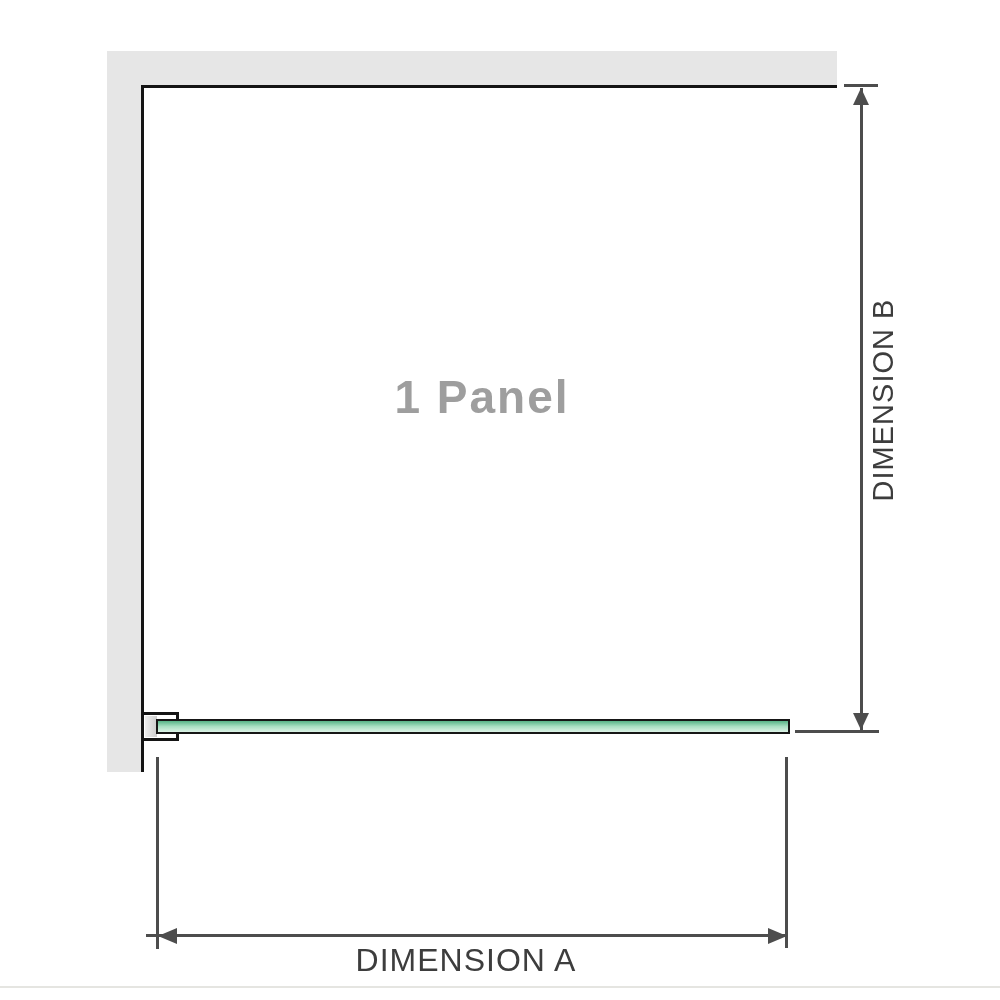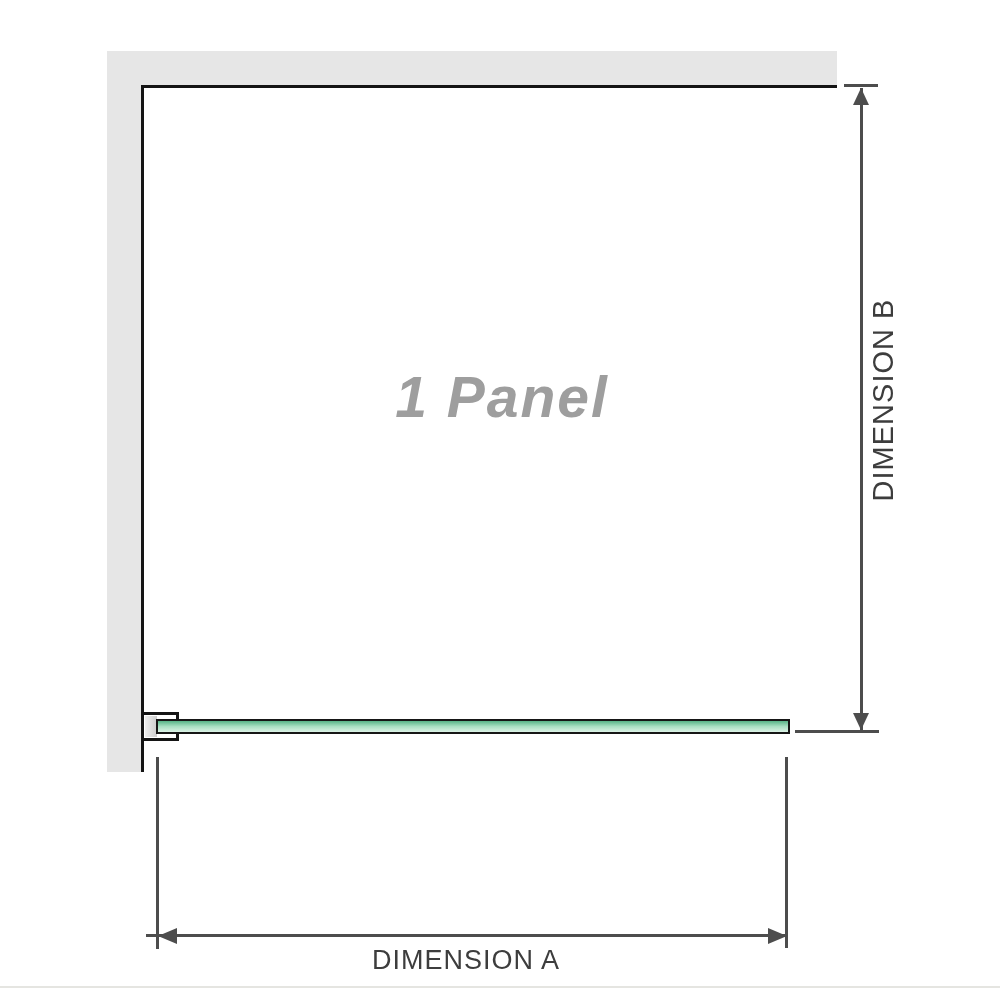--- a/index.html
+++ b/index.html
@@ -13,23 +13,23 @@
   
   .wall-top  { position:absolute; left:107px; top:51px;  width:730px; height:35px;  background:var(--wall,#e6e6e6); }
   .wall-left { position:absolute; left:107px; top:51px;  width:36px;  height:721px; background:var(--wall,#e6e6e6); }
 
   
   .border-top  { position:absolute; left:141px; top:85px; width:696px; height:3px;  background:var(--outline,#141414); }
   .border-left { position:absolute; left:141px; top:85px; width:3px;   height:687px; background:var(--outline,#141414); }
 
   
   .panel-label {
-    position:absolute; left:352px; top:366px; width:300px; height:62px;
+    position:absolute; left:332px; top:366px; width:300px; height:62px;
     line-height:62px; text-align:center;
-    font-style:italic; font-weight:bold; font-size:57px; letter-spacing:2px;
+    font-weight:bold; font-size:46px; letter-spacing:2px;
     color:var(--panel-text,#9e9e9e);
   }
 
   
   .bracket {
     position:absolute; left:141px; top:712px; width:38px; height:29px;
     border:3px solid var(--outline,#141414); background:#ffffff; box-sizing:border-box;
   }
   .bracket-insert {
     position:absolute; left:145px; top:716px; width:12px; height:21px;
@@ -75,21 +75,21 @@
     border-right:19px solid var(--dim,#4d4d4d);
   }
   .dim-a-arrow-right {
     position:absolute; left:768px; top:928px; width:0; height:0;
     border-top:8px solid transparent; border-bottom:8px solid transparent;
     border-left:19px solid var(--dim,#4d4d4d);
   }
   .dim-a-label {
     position:absolute; left:336px; top:942px; width:260px; height:36px;
     line-height:36px; text-align:center;
-    font-size:27px; letter-spacing:1px; color:var(--label,#3d3d3d);
+    font-size:32px; letter-spacing:1px; color:var(--label,#3d3d3d);
   }
 
   
   .bottom-divider { position:absolute; left:0; top:986px; width:1000px; height:2px; background:var(--divider,#e5e5e1); }
 </style>
 </head>
 <body>
 
 <div class="canvas">
 

